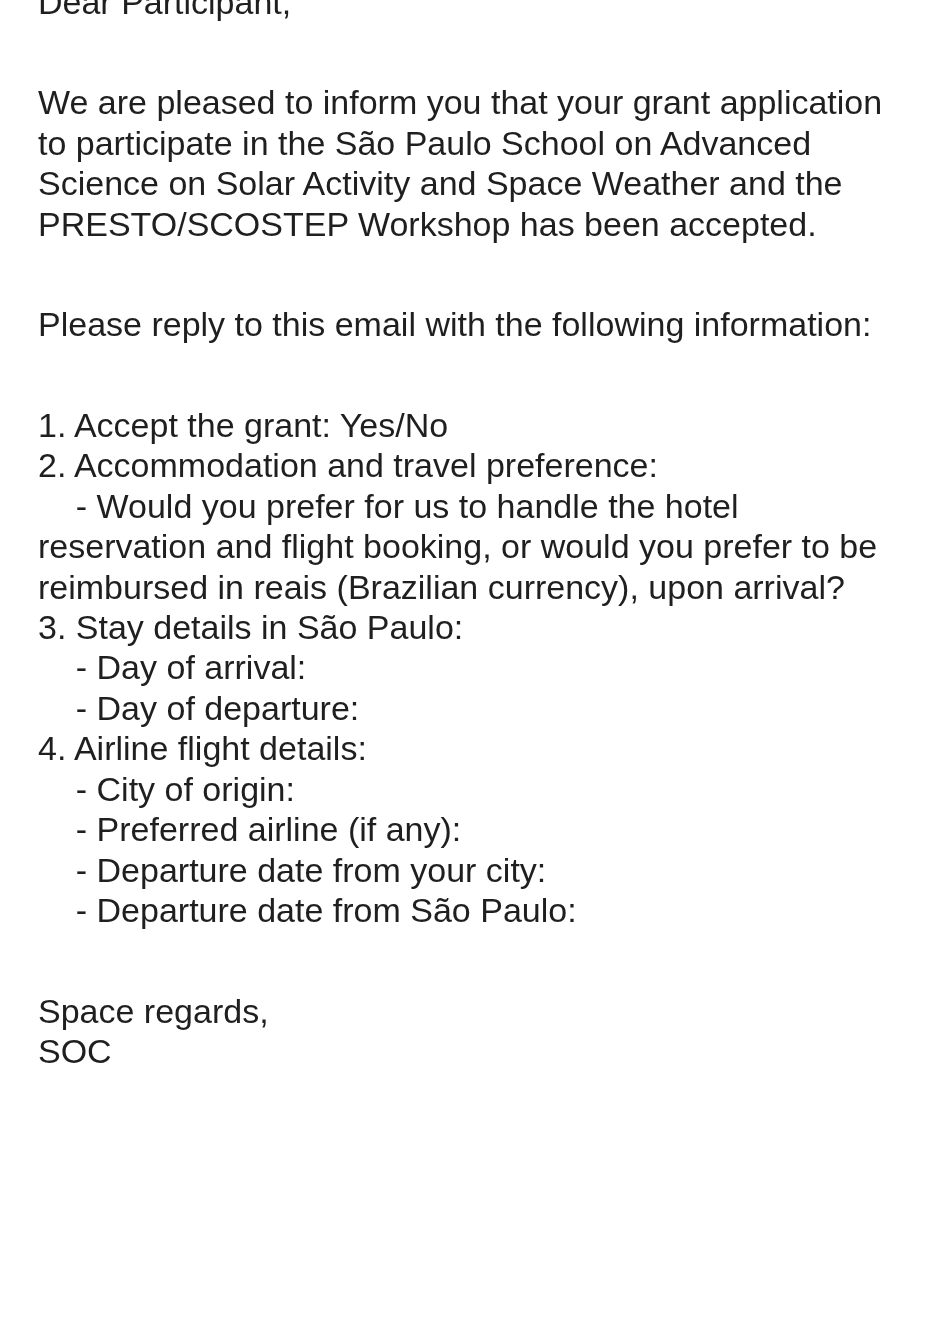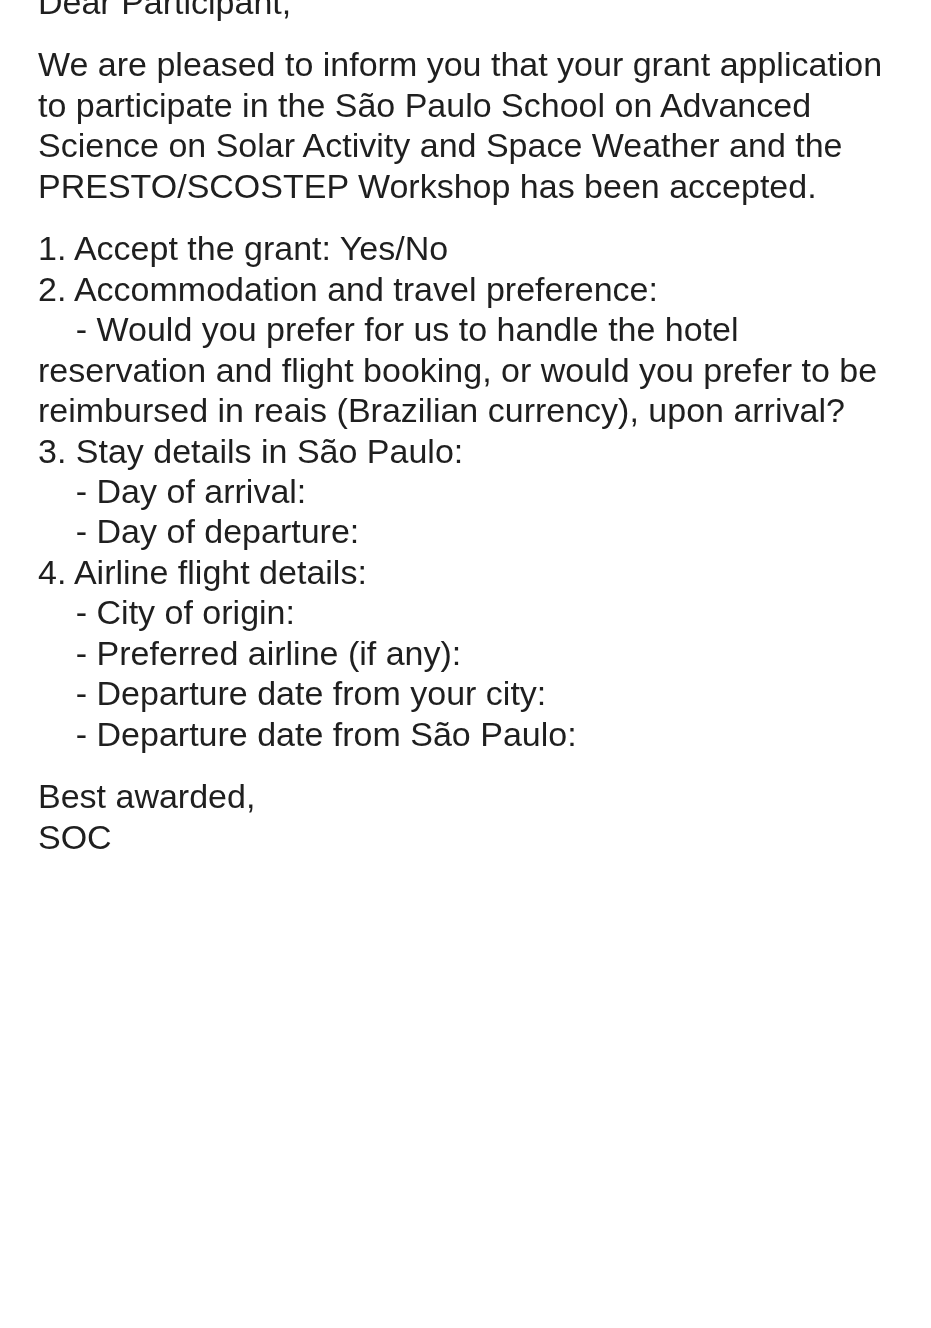--- a/index.html
+++ b/index.html
@@ -25,42 +25,43 @@
     font-size: 34px;
     line-height: 40.45px;
     color: var(--text-color, #1f1f1f);
     letter-spacing: 0;
   }
   .para {
     white-space: pre-wrap;
     margin: 0;
   }
   .para + .para {
-    margin-top: 22px; 
+    margin-top: 60px; 
   }
 </style>
 </head>
 <body>
 
 <div class="page" style="--bg-color: #ffffff; --text-color: #1f1f1f;">
   <div class="email-body">
     <p class="para">Dear Participant,</p>
     <p class="para">We are pleased to inform you that your grant application
 to participate in the São Paulo School on Advanced
 Science on Solar Activity and Space Weather and the
 PRESTO/SCOSTEP Workshop has been accepted.</p>
+    <p class="para">Please reply to this email with the following information:</p>
     <p class="para">1. Accept the grant: Yes/No
 2. Accommodation and travel preference:
     - Would you prefer for us to handle the hotel
 reservation and flight booking, or would you prefer to be
 reimbursed in reais (Brazilian currency), upon arrival?
 3. Stay details in São Paulo:
     - Day of arrival:
     - Day of departure:
 4. Airline flight details:
     - City of origin:
     - Preferred airline (if any):
     - Departure date from your city:
     - Departure date from São Paulo:</p>
-    <p class="para">Best awarded,
+    <p class="para">Space regards,
 SOC</p>
   </div>
 </div>
 
 </body></html>

